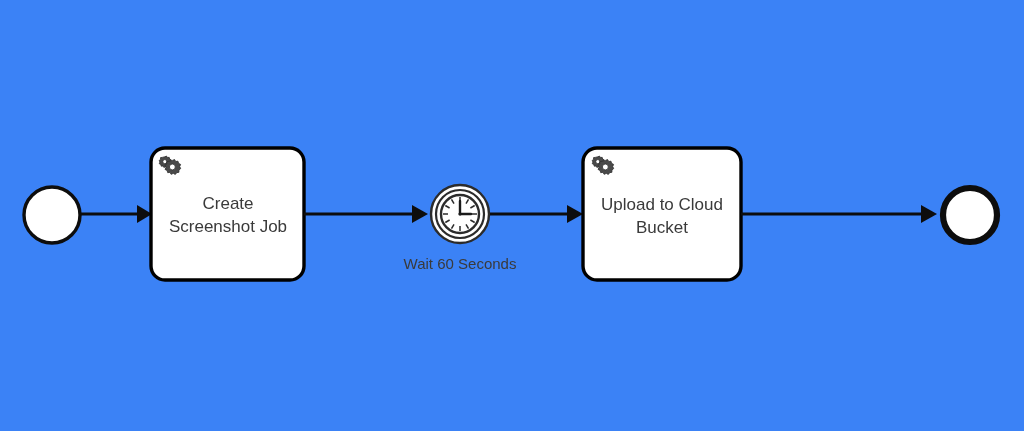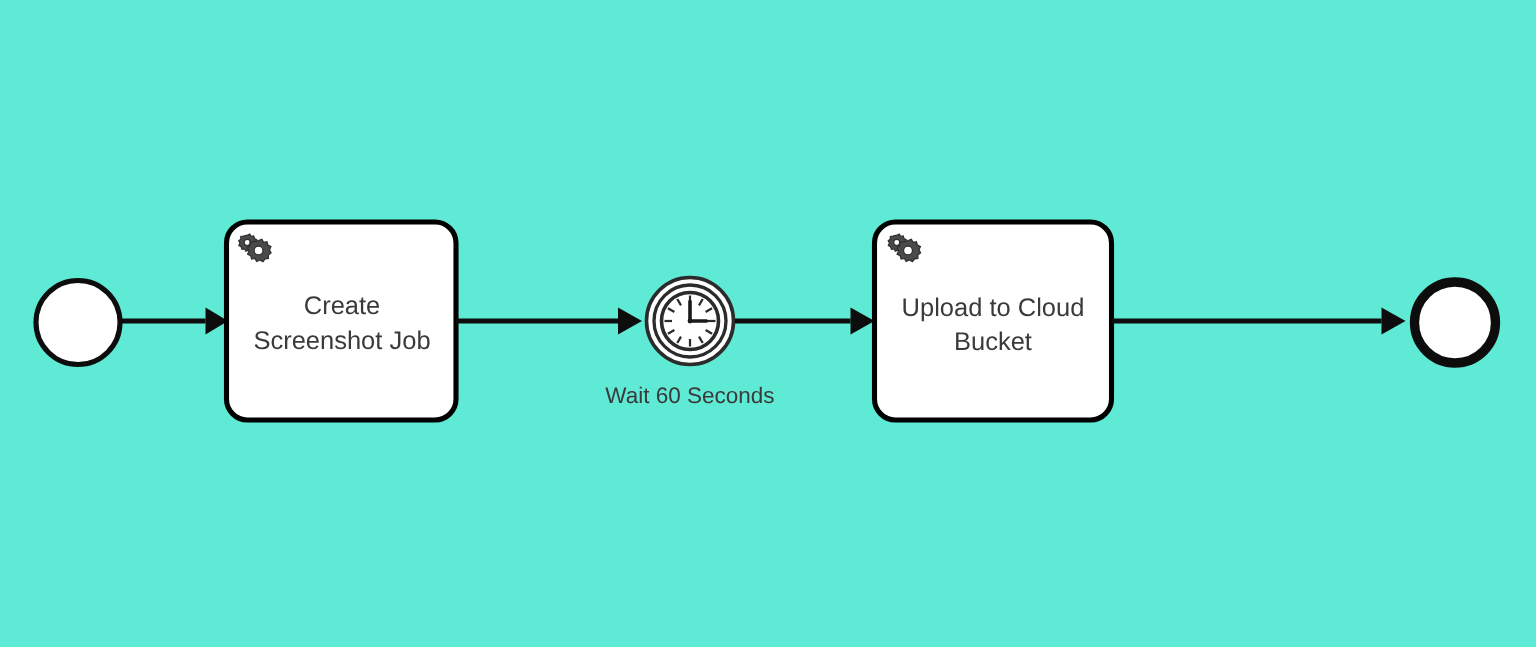--- a/index.html
+++ b/index.html
@@ -8,21 +8,21 @@
     padding: 0;
     background: #ffffff;
   }
   body {
     font-family: "Liberation Sans", sans-serif;
   }
   #diagram-canvas {
     position: relative;
     width: 1024px;
     height: 431px;
-    background: #5eead4;
+    background: #3b82f6;
     overflow: hidden;
   }
   #bpmn-svg {
     position: absolute;
     top: 0;
     left: 0;
     width: 1024px;
     height: 431px;
     display: block;
   }

